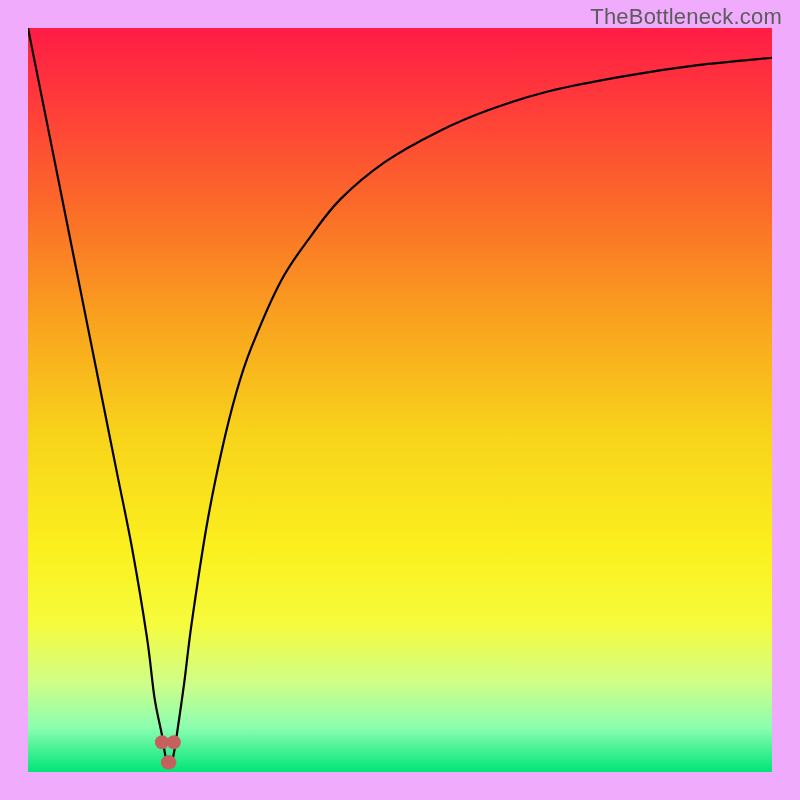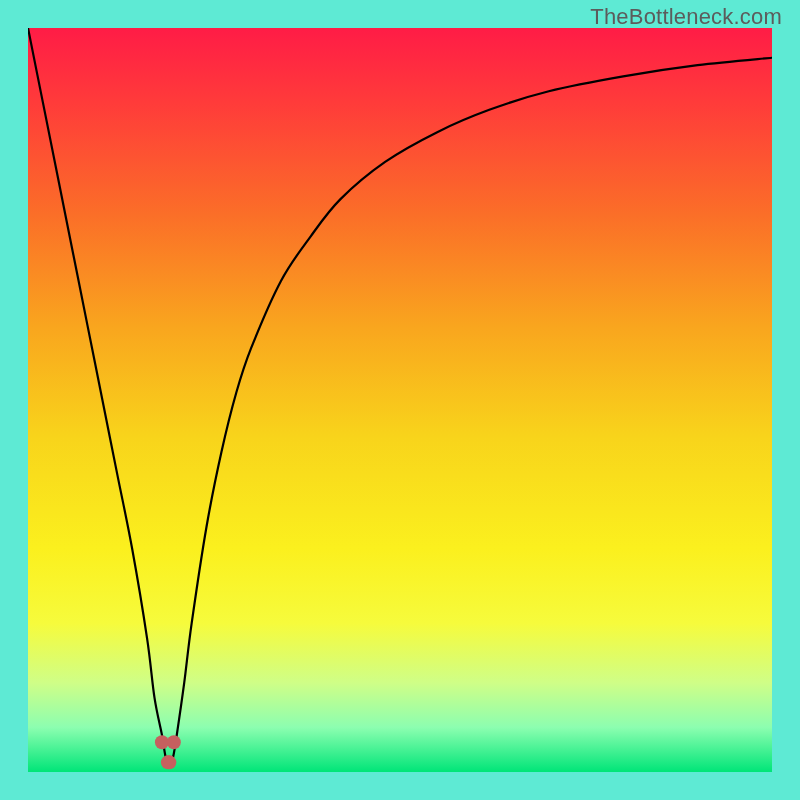--- a/index.html
+++ b/index.html
@@ -9,21 +9,21 @@
     height: 800px;
     overflow: hidden;
     background: #000;
     font-family: Arial, Helvetica, sans-serif;
   }
   .frame {
     position: absolute;
     top: 0; left: 0;
     width: 800px;
     height: 800px;
-    background: #5eead4;
+    background: #f0abfc;
   }
   .plot-area {
     position: absolute;
     top: 28px;
     left: 28px;
     width: 744px;
     height: 744px;
     overflow: hidden;
   }
   .gradient-bg {

